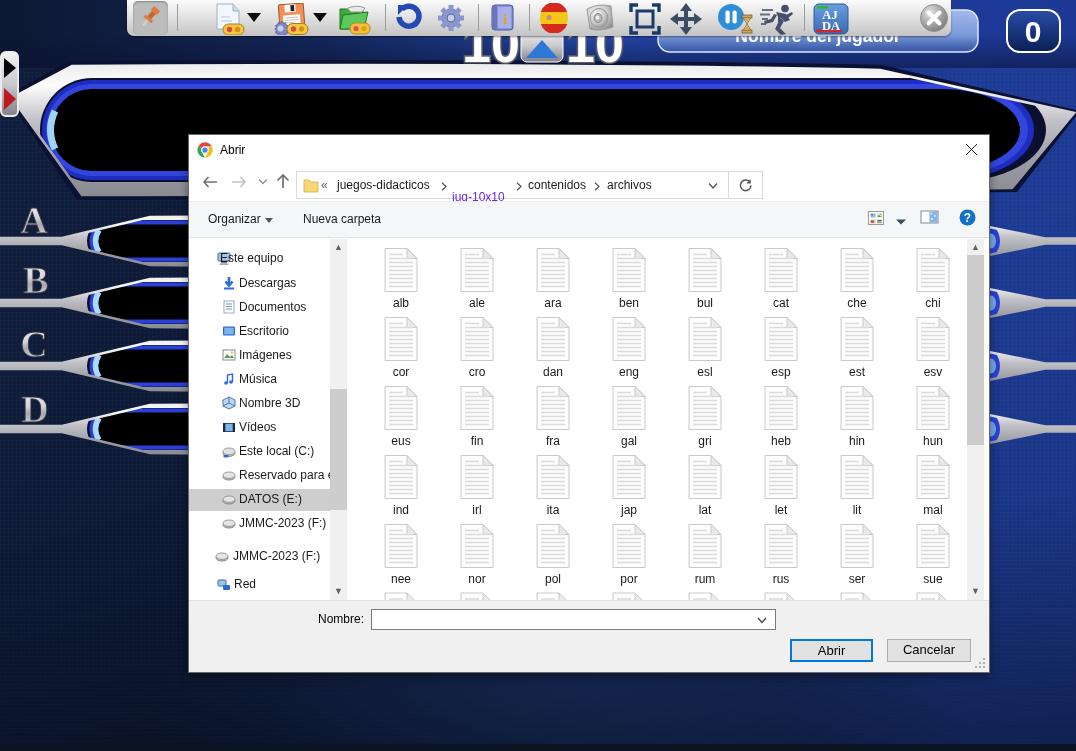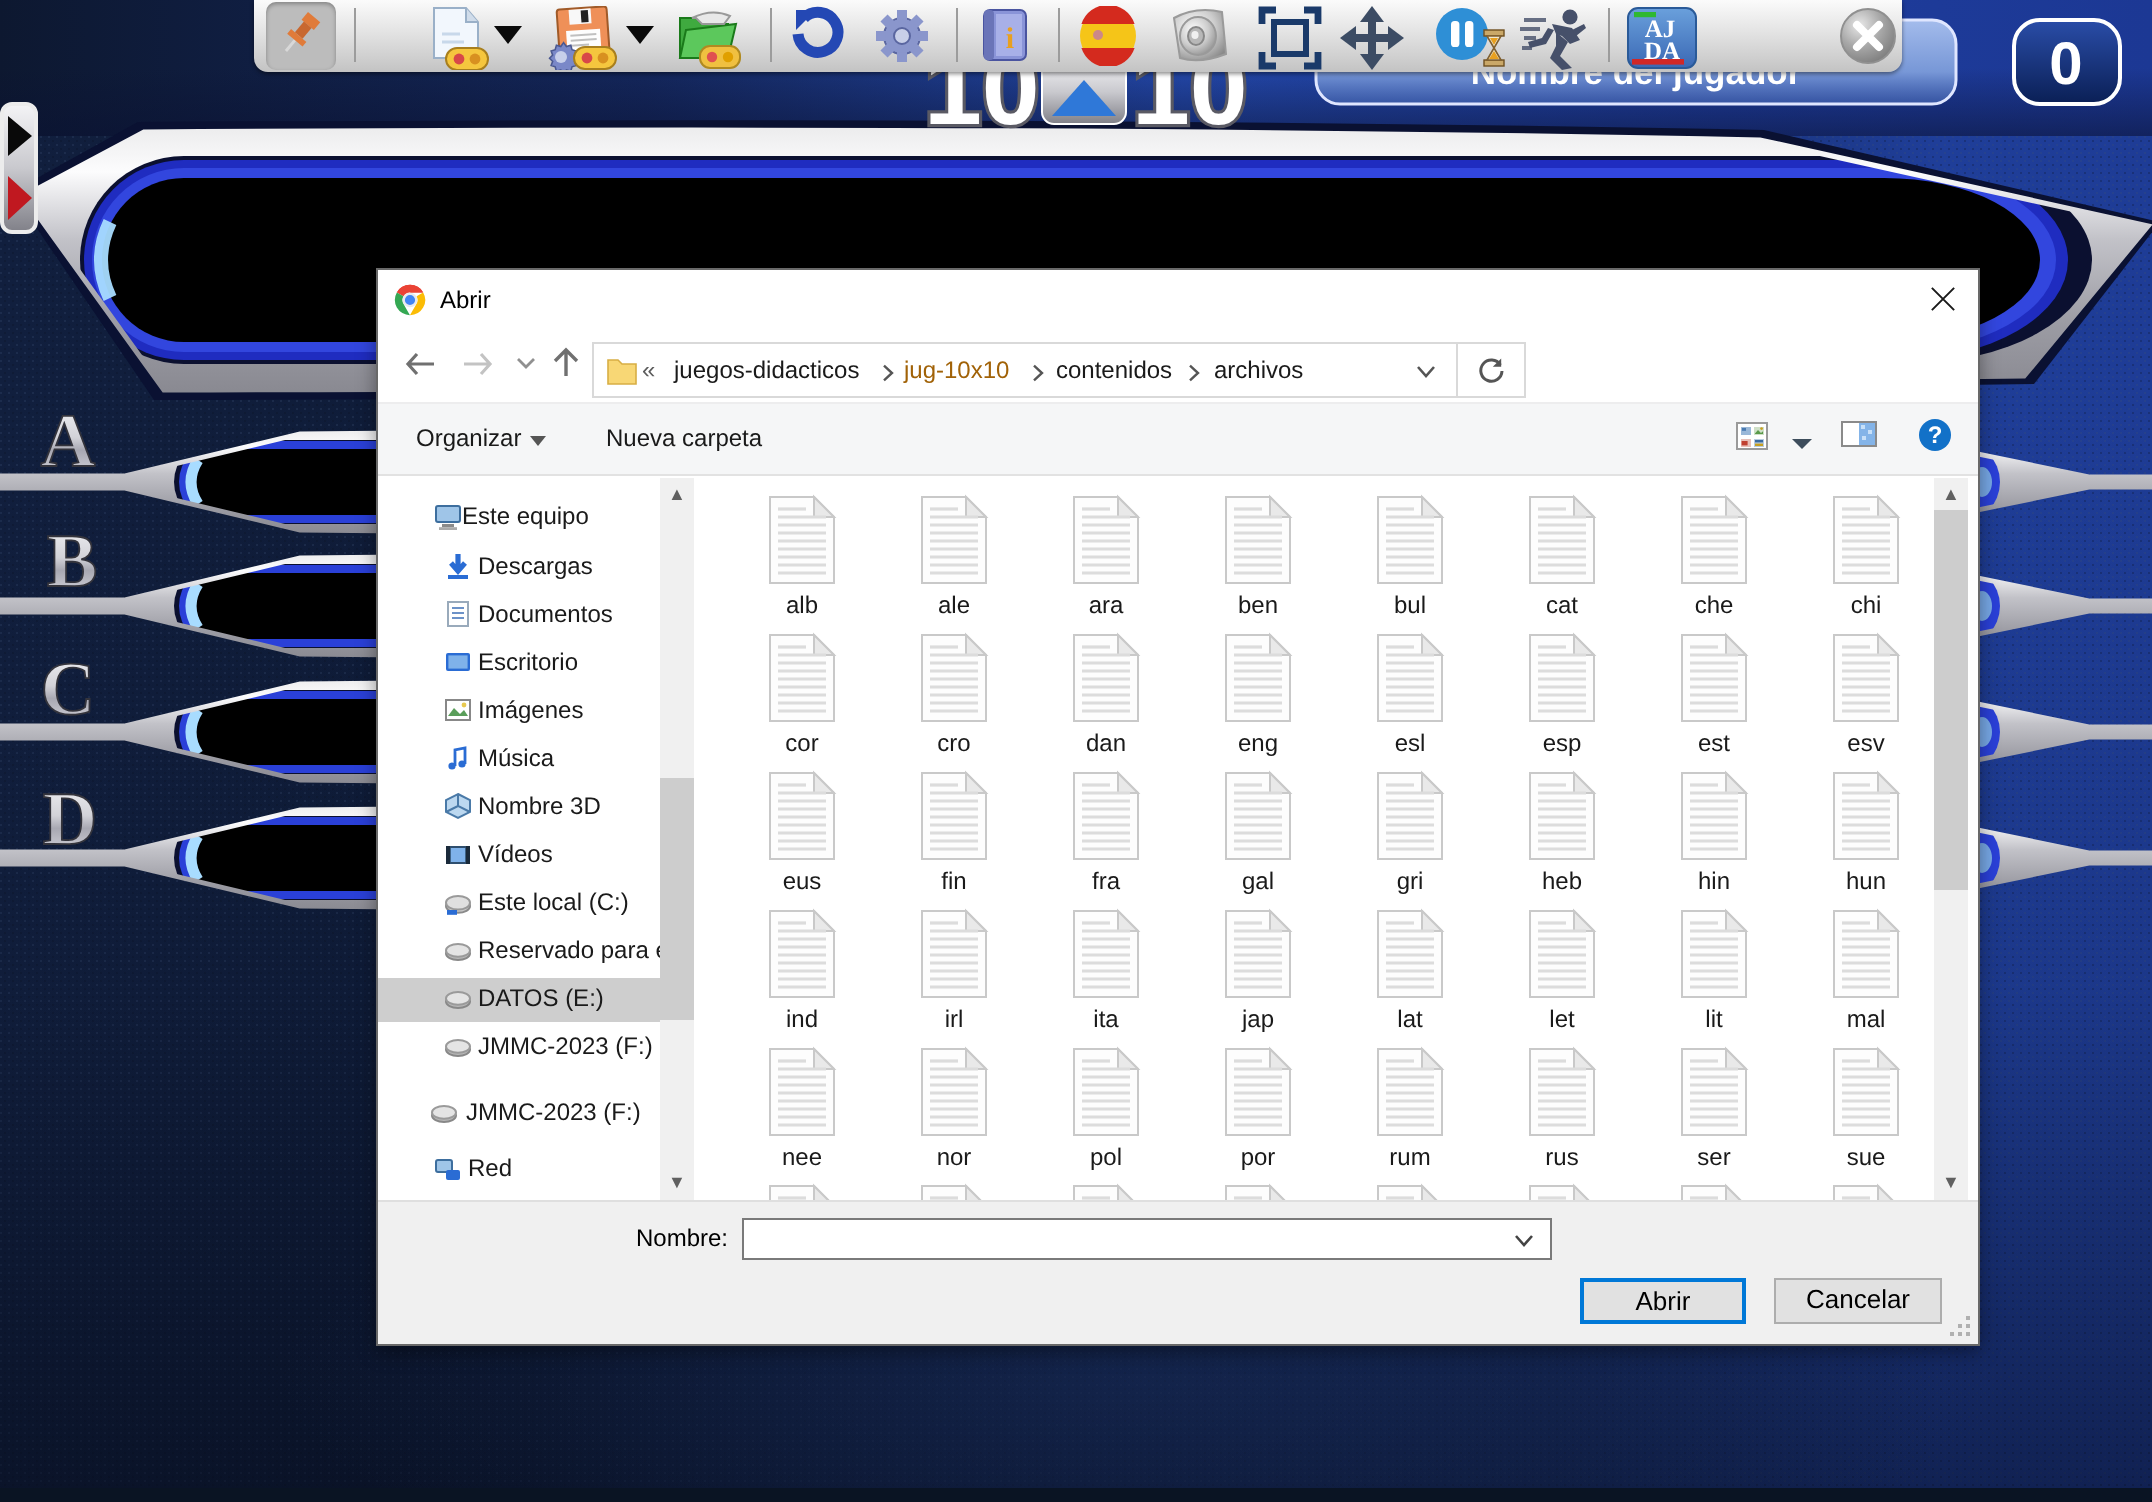--- a/index.html
+++ b/index.html
@@ -390,21 +390,21 @@
   </svg>
   <div class="abox" style="left:107px;top:7px;width:433px;height:28px;">
    <svg style="position:absolute;left:6px;top:6px" width="16" height="15" viewBox="0 0 16 15">
     <path d="M1,2 L6,2 L8,4 L15,4 L15,14 L1,14 Z" fill="#f8d775" stroke="#d8ae44" stroke-width=".8"></path>
    </svg>
    <span style="position:absolute;left:24px;top:6px;color:#5c5c5c">«</span>
    <span style="position:absolute;left:40px;top:6px;color:#1a1a1a">juegos-didacticos</span>
    <svg class="bc" style="position:absolute;left:144px;top:10px" width="6" height="9" viewBox="0 0 6 9">
           <path d="M1,.8 L5,4.5 L1,8.2" stroke="#555" stroke-width="1.2" fill="none"></path>
         </svg>
-   <span style="position:absolute;left:155px;top:6px;color:#a16207">jug-10x10</span>
+   <span style="position:absolute;left:155px;top:18px;color:#6d28d9">jug-10x10</span>
    <svg class="bc" style="position:absolute;left:219px;top:10px" width="6" height="9" viewBox="0 0 6 9">
           <path d="M1,.8 L5,4.5 L1,8.2" stroke="#555" stroke-width="1.2" fill="none"></path>
         </svg>
    <span style="position:absolute;left:231px;top:6px;color:#1a1a1a">contenidos</span>
    <svg class="bc" style="position:absolute;left:297px;top:10px" width="6" height="9" viewBox="0 0 6 9">
           <path d="M1,.8 L5,4.5 L1,8.2" stroke="#555" stroke-width="1.2" fill="none"></path>
         </svg>
    <span style="position:absolute;left:310px;top:6px;color:#1a1a1a">archivos</span>
    <svg style="position:absolute;right:10px;top:10px" width="10" height="8" viewBox="0 0 10 8">
           <path d="M1,1.5 L5,6 L9,1.5" stroke="#555" stroke-width="1.3" fill="none"></path>
@@ -451,21 +451,21 @@
   </svg>
  </div>
  <div id="cont">
   <div id="sbar">
         <div class="si" style="left:0;top:11px;">
           <svg style="left:28px;top:1px" width="14" height="14" viewBox="0 0 14 14">
             <rect x="1" y="2" width="12" height="8" rx="1" fill="#9fc5e8" stroke="#3d6e9e"></rect>
             <rect x="4" y="11" width="6" height="1.6" fill="#8a8a8a"></rect>
             <rect x="2.5" y="12.6" width="9" height="1.4" fill="#aaa"></rect>
           </svg>
-          <span style="position:absolute;left:42px;top:1px">Este equipo</span>
+          <span style="position:absolute;left:31px;top:1px">Este equipo</span>
         </div>
         <div class="si" style="left:0;top:36px;">
           <svg style="left:33px;top:1px" width="14" height="14" viewBox="0 0 14 14">
             <path d="M7,1 L7,8 M3.5,5.5 L7,9.5 L10.5,5.5" stroke="#2a6cd4" stroke-width="2.6" fill="none"></path>
             <rect x="2" y="11.5" width="10" height="2" fill="#2a6cd4"></rect>
           </svg>
           <span style="position:absolute;left:50px;top:1px">Descargas</span>
         </div>
         <div class="si" style="left:0;top:60px;">
           <svg style="left:33px;top:1px" width="14" height="14" viewBox="0 0 14 14">

